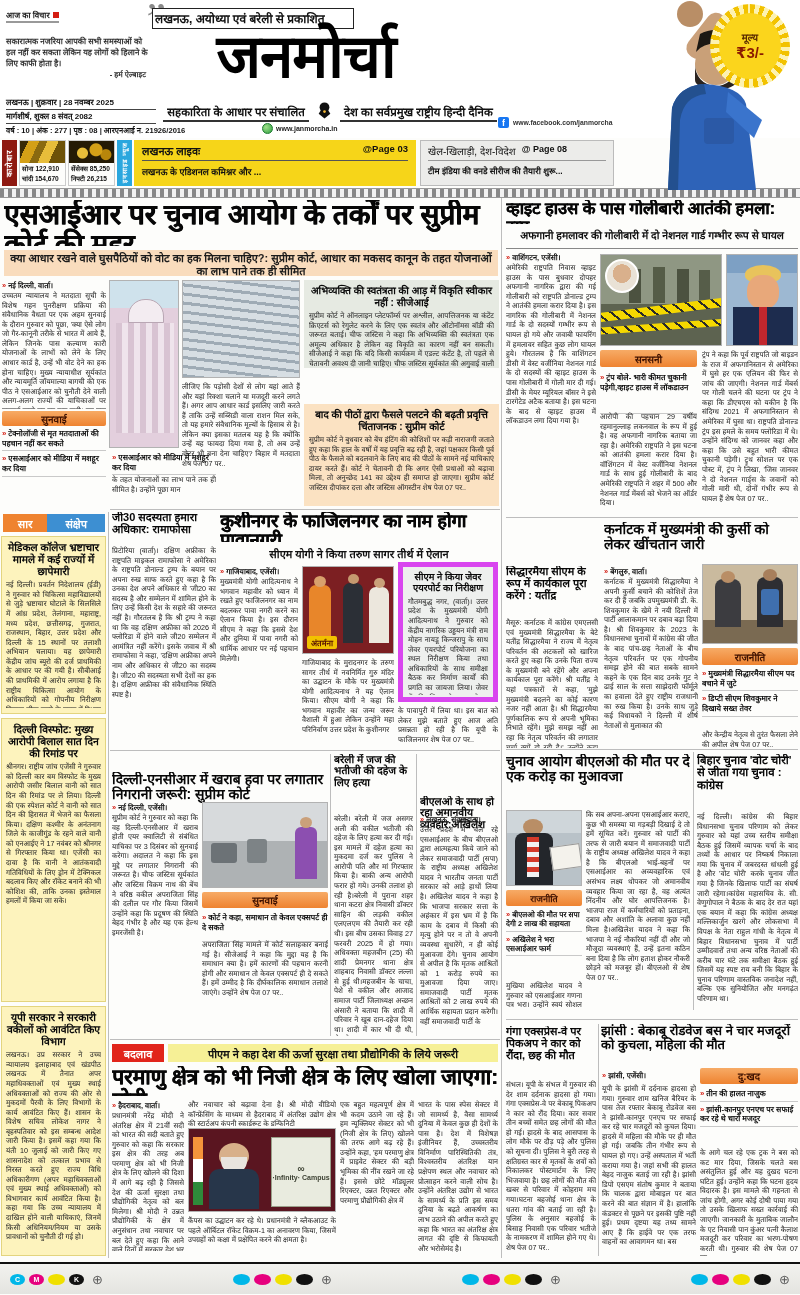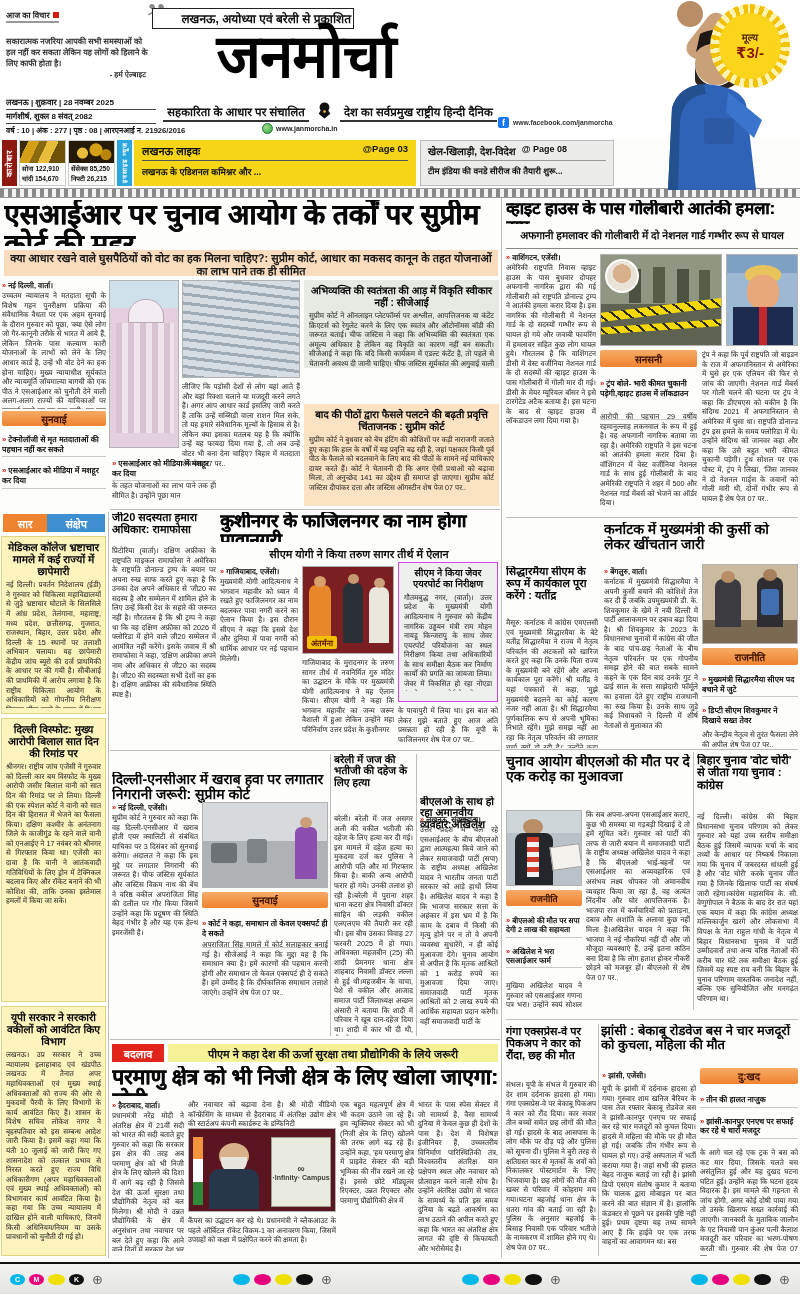--- a/index.html
+++ b/index.html
@@ -7,21 +7,21 @@
        font-family:"Liberation Sans","DejaVu Sans",sans-serif;color:#111;overflow:hidden}
   .abs{position:absolute}
   .bt{font-size:7.2px;line-height:1.33;text-align:justify;overflow:hidden;color:#202020}
   .hl{font-weight:900;text-align:left;line-height:1.08;color:#070707;overflow:hidden;
       font-family:"Liberation Sans","DejaVu Sans",sans-serif}
   .byl{font-weight:700;font-size:7.4px;margin-bottom:1px}
   .mk{color:#d41d12;font-weight:900;margin-right:2px}
   .deck{background:#f9dcbd;font-weight:700;text-align:center;overflow:hidden;color:#1b1b1b}
   .obox{background:linear-gradient(#f7ab66,#ee8330);text-align:center;font-weight:800;color:#401200;
         display:flex;align-items:center;justify-content:center;font-size:10px;border-radius:2px}
-  .bul{font-size:7.8px;font-weight:700;line-height:1.25;overflow:hidden;margin-top:9px;
+  .bul{font-size:7.8px;font-weight:700;line-height:1.25;overflow:hidden;margin-top:3px;
        border-bottom:1px solid #c9c9c9;padding-bottom:2px;text-align:left}
   .card{background:#fdf3bd;border:1px solid #e3d47f;padding:3px 4px;overflow:hidden;box-sizing:border-box}
   .ct{font-weight:800;font-size:10.5px;text-align:center;line-height:1.15;margin:1px 0 3px;color:#0a0a0a}
   .ph{overflow:hidden;border:1px solid #b2b2b2;box-sizing:border-box;position:absolute}
   .vr{width:1px;background:#bdbdbd;position:absolute}
   .hr{height:1px;background:#bdbdbd;position:absolute}
   .boxpad{padding:4px 5px;box-sizing:border-box}
   .vtab{writing-mode:vertical-rl;transform:rotate(180deg);display:flex;align-items:center;
         justify-content:center;font-weight:800;font-size:8px;letter-spacing:1px}
   .dot{border-radius:50%;display:inline-flex;align-items:center;justify-content:center;
@@ -45,21 +45,21 @@
     <div style="margin-top:14px;font-size:8px;font-weight:700;color:#333;line-height:1.35;width:146px">सकारात्मक नजरिया आपकी सभी समस्याओं को हल नहीं कर सकता लेकिन यह लोगों को हिलाने के लिए काफी होता है।</div>
     <div style="font-size:7.5px;font-weight:700;color:#333;text-align:right;width:140px">- हर्म ऐल्बाइट</div>
   </div>
   <div class="abs" style="left:6px;top:96px;width:150px;font-size:8px;font-weight:800;border-bottom:1px solid #444;padding-bottom:2px">लखनऊ | शुक्रवार | 28 नवम्बर 2025</div>
   <div class="abs" style="left:6px;top:110px;width:150px;font-size:8px;font-weight:800;border-bottom:1px solid #444;padding-bottom:2px">मार्गशीर्ष, शुक्ल 8 संवत् 2082</div>
   <div class="abs" style="left:6px;top:125px;width:250px;font-size:7.6px;font-weight:700">वर्ष : 10 | अंक : 277 | पृष्ठ : 08 | आरएनआई न. 21926/2016</div>
   <div class="abs" style="left:262px;top:123px;width:110px;display:flex;align-items:center;gap:3px">
     <span style="width:9px;height:9px;border-radius:50%;background:radial-gradient(circle at 35% 35%,#9fe08a,#2e9e3f);display:inline-block;border:1px solid #1c7a2e"></span>
     <span style="font-size:7px;font-weight:700;color:#222">www.janmorcha.in</span>
   </div>
-  <div class="abs" style="left:152px;top:8px;width:196px;border:1.5px solid #222;font-size:12px;font-weight:800;text-align:right;padding:1px 2px;background:#fff">लखनऊ, अयोध्या एवं बरेली से प्रकाशित</div>
+  <div class="abs" style="left:152px;top:8px;width:196px;border:1.5px solid #222;font-size:12px;font-weight:800;text-align:left;padding:1px 2px;background:#fff">लखनऊ, अयोध्या एवं बरेली से प्रकाशित</div>
   <div class="abs" style="left:140px;top:102px;width:380px;display:flex;align-items:center;justify-content:center;gap:8px">
     <span style="font-size:11.5px;font-weight:800;border-bottom:2px solid #333;padding:0 4px 1px">सहकारिता के आधार पर संचालित</span>
     <span>
       <svg width="15" height="17" viewBox="0 0 14 16">
           <circle cx="7" cy="5" r="4.6" fill="#111"></circle>
           <path d="M7 2 L12.5 11 L7 15.5 L1.5 11 Z" fill="#111"></path>
           <circle cx="7" cy="9" r="1.3" fill="#f6b833"></circle>
         </svg>
     </span>
     <span style="font-size:11.5px;font-weight:800;border-bottom:2px solid #333;padding:0 4px 1px">देश का सर्वप्रमुख राष्ट्रीय हिन्दी दैनिक</span>
@@ -113,21 +113,21 @@
   <div class="abs vtab" style="left:117px;top:0;width:15px;height:46px;background:#2ba7de;color:#fff;font-size:6.5px">इनसाइड न्यूज</div>
   <div class="abs" style="left:134px;top:0;width:282px;height:46px;background:#f6d519;padding:3px 8px;box-sizing:border-box">
     <div style="display:flex;justify-content:space-between;border-bottom:1px solid #555;padding-bottom:2px">
       <span style="font-weight:900;font-size:11px">लखनऊ लाइवः</span>
       <span style="font-weight:800;font-size:9.5px">@Page 03</span>
     </div>
     <div style="font-size:9px;font-weight:600;margin-top:4px">लखनऊ के एडिशनल कमिश्नर और ...</div>
   </div>
   <div class="abs" style="left:420px;top:0;width:194px;height:46px;background:#ececea;border:1px solid #bbb;padding:3px 7px;box-sizing:border-box">
     <div style="display:flex;gap:6px;border-bottom:1px solid #999;padding-bottom:2px">
-      <span style="font-weight:700;font-size:10px">खेल-खिलाड़ी, देश-विदेश</span>
+      <span style="font-weight:400;font-size:10px">खेल-खिलाड़ी, देश-विदेश</span>
       <span style="font-weight:800;font-size:9px">@  Page 08</span>
     </div>
     <div style="font-size:8.5px;font-weight:600;margin-top:4px">टीम इंडिया की वनडे सीरीज की तैयारी शुरू...</div>
   </div>
 </div>
 <div class="abs" style="left:0;top:188px;width:800px;height:8px;background:repeating-linear-gradient(90deg,#888 0 4px,#f2f2f2 4px 8px);border-top:1px solid #999;border-bottom:1px solid #999"></div>
 
 <div class="abs hl" style="left:4px;top:200px;width:494px;height:46px;font-size:28px;text-shadow:0.6px 0 #000">एसआईआर पर चुनाव आयोग के तर्कों पर सुप्रीम कोर्ट की मुहर</div>
 <div class="abs deck" style="left:4px;top:250px;width:494px;height:26px;font-size:11px;line-height:1.15;padding:2px 3px;box-sizing:border-box">क्या आधार रखने वाले घुसपैठियों को वोट का हक मिलना चाहिए?: सुप्रीम कोर्ट,  आधार का मकसद कानून के तहत योजनाओं का लाभ पाने तक ही सीमित</div>
 
@@ -241,41 +241,41 @@
 </div>
 <div class="abs card" style="left:1px;top:1006px;width:105px;height:250px">
   <div class="ct">यूपी सरकार ने सरकारी वकीलों को आवंटित किए विभाग</div>
   <div class="bt" style="height:198px">लखनऊ। उप्र सरकार ने उच्च न्यायालय इलाहाबाद एवं खंडपीठ लखनऊ में तैनात अपर महाधिवक्ताओं एवं मुख्य स्थाई अधिवक्ताओं को राज्य की ओर से मुकदमों पैरवी के लिए विभागों के कार्य आवंटित किए हैं। शासन के विशेष सचिव लोकेश नागर ने बृहस्पतिवार को इस सम्बन्ध आदेश जारी किया है। इसमें कहा गया कि यंती 10 जुलाई को जारी किए गए शासनादेश को तत्काल प्रभाव से निरस्त करते हुए राज्य विधि अधिकारीगण (अपर महाधिवक्ताओं एवं मुख्य स्थाई अधिवक्ताओं) को विभागवार कार्य आवंटित किया है। कहा गया कि उच्च न्यायालय में दाखिल होने वाली याचिकाएं, जिनमें किसी अधिनियम/नियम या उसके प्रावधानों को चुनौती दी गई हो।</div>
 </div>
 
 <div class="abs" style="left:112px;top:450px;width:104px;height:58px;overflow:hidden">
   <div class="bul"><span class="mk">»</span><span>एसआईआर को मीडिया में मशहूर कर दिया</span></div>
   <div class="bt" style="height:22px">के तहत योजनाओं का लाभ पाने तक ही सीमित है। उन्होंने पूछा मान</div>
 </div>
-<div class="abs hl" style="left:112px;top:512px;width:104px;height:30px;font-size:11px">जी20 सदस्यता हमारा अधिकार: रामाफोसा</div>
+<div class="abs hl" style="left:112px;top:512px;width:104px;height:30px;font-size:11px">जी30 सदस्यता हमारा अधिकार: रामाफोसा</div>
 <div class="abs bt" style="left:112px;top:546px;width:104px;height:202px">प्रिटोरिया (वार्ता)। दक्षिण अफ्रीका के राष्ट्रपति माइकल रामाफोसा ने अमेरिका के राष्ट्रपति डोनाल्ड ट्रम्प के बयान पर अपना रुख साफ करते हुए कहा है कि उनका देश अपने अधिकार से 'जी20 का सदस्य है और सम्मेलन में शामिल होने के लिए उन्हें किसी देश के सहारे की जरूरत नहीं है। गौरतलब है कि श्री ट्रम्प ने कहा था कि वह दक्षिण अफ्रीका को 2026 में फ्लोरिडा में होने वाले जी20 सम्मेलन में आमंत्रित नहीं करेंगे। इसके जवाब में श्री रामाफोसा ने कहा, 'दक्षिण अफ्रीका अपने नाम और अधिकार से जी20 का सदस्य है। जी20 की सदस्यता सभी देशों का हक है। दक्षिण अफ्रीका की संवैधानिक स्थिति स्पष्ट है।</div>
 
 <div class="hr" style="left:110px;top:509px;width:390px"></div>
 <div class="abs hl" style="left:220px;top:512px;width:278px;height:30px;font-size:18px;text-shadow:0.4px 0 #000">कुशीनगर के फाजिलनगर का नाम होगा पावानगरी</div>
 <div class="abs" style="left:220px;top:546px;width:278px;height:16px;font-size:11px;font-weight:800;text-align:center;overflow:hidden">सीएम योगी ने किया तरुण सागर तीर्थ में ऐलान</div>
 <div class="abs" style="left:220px;top:566px;width:78px;height:184px;overflow:hidden">
   <div class="byl"><span class="mk">»</span><span>गाजियाबाद, एजेंसी।</span></div>
   <div class="bt" style="height:166px">मुख्यमंत्री योगी आदित्यनाथ ने भगवान महावीर को ध्यान में रखते हुए फाजिलनगर का नाम बदलकर पावा नगरी करने का ऐलान किया है। इस दौरान सीएम ने कहा कि इससे देश और दुनिया में पावा नगरी को धार्मिक आधार पर नई पहचान मिलेगी।</div>
 </div>
 <div class="ph" style="left:302px;top:566px;width:92px;height:88px;background:linear-gradient(180deg,#7c1f22 0 100%)">
   <div style="position:absolute;left:6px;top:18px;width:22px;height:58px;border-radius:7px 7px 0 0;background:#e8862a"></div>
   <div style="position:absolute;left:11px;top:9px;width:12px;height:11px;border-radius:50%;background:#d8a06c"></div>
   <div style="position:absolute;left:40px;top:16px;width:20px;height:60px;border-radius:7px 7px 0 0;background:#2b2f36"></div>
   <div style="position:absolute;left:45px;top:7px;width:11px;height:10px;border-radius:50%;background:#c59a70"></div>
   <div style="position:absolute;left:66px;top:20px;width:20px;height:56px;border-radius:7px 7px 0 0;background:#ece7dd"></div>
   <div style="position:absolute;left:71px;top:11px;width:11px;height:10px;border-radius:50%;background:#caa07a"></div>
   <div style="position:absolute;left:4px;bottom:4px;background:#f2c200;color:#5a1400;font-size:8px;font-weight:800;padding:1px 4px;border-radius:2px">अंतर्मना</div>
 </div>
 <div class="abs bt" style="left:302px;top:658px;width:92px;height:92px">गाजियाबाद के मुरादनगर के तरुण सागर तीर्थ में नवनिर्मित गुरु मंदिर का उद्घाटन के मौके पर मुख्यमंत्री योगी आदित्यनाथ ने यह ऐलान किया। सीएम योगी ने कहा कि भगवान महावीर का जन्म जरूर वैशाली में हुआ लेकिन उन्होंने महा परिनिर्वाण उत्तर प्रदेश के कुशीनगर</div>
-<div class="abs boxpad" style="left:398px;top:562px;width:100px;height:140px;background:#eef0ee;border:1px solid #d946ef;overflow:hidden">
+<div class="abs boxpad" style="left:398px;top:562px;width:100px;height:140px;background:#eef0ee;border:5px solid #d946ef;overflow:hidden">
   <div class="ct" style="font-size:9.5px">सीएम ने किया जेवर एयरपोर्ट का निरीक्षण</div>
   <div class="bt" style="height:98px">गौतमबुद्ध नगर, (वार्ता)। उत्तर प्रदेश के मुख्यमंत्री योगी आदित्यनाथ ने गुरुवार को केंद्रीय नागरिक उड्डयन मंत्री राम मोहन नायडू किन्जरापु के साथ जेवर एयरपोर्ट परियोजना का स्थल निरीक्षण किया तथा अधिकारियों के साथ समीक्षा बैठक कर निर्माण कार्यों की प्रगति का जायजा लिया। जेवर में विकसित हो रहा नोएडा इंटरनेशनल एयरपोर्ट देश के प्रमुख ग्रीनफील्ड एयरपोर्ट प्रोजेक्ट्स में शामिल है, जिसे राष्ट्रीय राजधानी क्षेत्र (एनसीआर) के लिए एक बड़े हवाई केंद्र के रूप में तैयार किया जा रहा है शेष पेज 07 पर..</div>
 </div>
 <div class="abs bt" style="left:398px;top:706px;width:100px;height:44px">के पावापुरी में लिया था। इस बात को लेकर मुझे बताते हुए आज अति प्रसन्नता हो रही है कि यूपी के फाजिलनगर शेष पेज 07 पर..</div>
 
 <div class="hr" style="left:110px;top:750px;width:390px"></div>
 <div class="vr" style="left:330px;top:754px;height:282px"></div>
 <div class="vr" style="left:416px;top:754px;height:282px"></div>
 
 <div class="abs hl" style="left:112px;top:772px;width:216px;height:44px;font-size:14px">दिल्ली-एनसीआर में खराब हवा पर लगातार निगरानी जरूरी: सुप्रीम कोर्ट</div>

